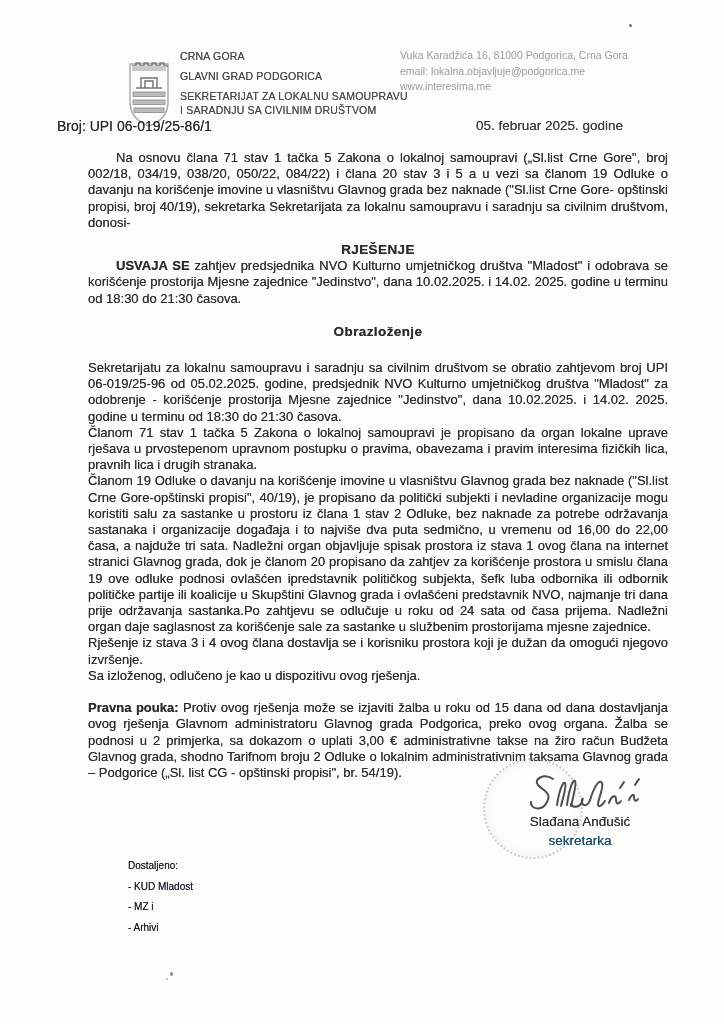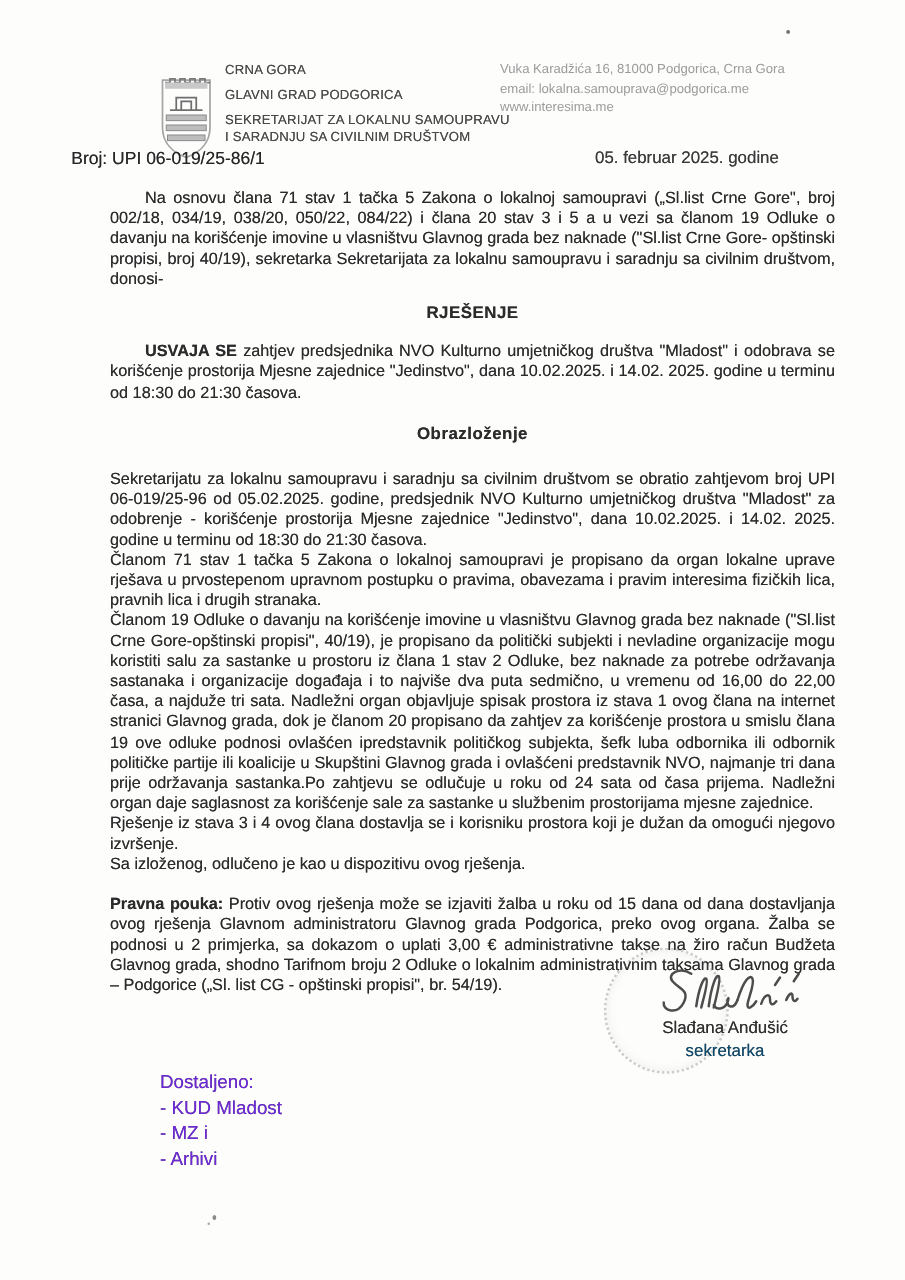--- a/index.html
+++ b/index.html
@@ -29,39 +29,39 @@
   .ref-number{position:absolute;left:57px;top:0;color:#262626;font-size:14px;}
   .ref-date{position:absolute;left:476px;top:0;color:#3a3a3a;font-size:13.5px;}
 
   
   .body-col{position:absolute;left:88px;top:150px;width:580px;
     font-size:13px;line-height:16.2px;text-align:justify;color:#2b2b2b;}
   p{margin:0;}
   .indent{text-indent:28px;}
   .h-center{text-align:center;font-weight:bold;font-size:13.5px;letter-spacing:.4px;}
   .mt-head1{margin-top:11px;}
-  .mt-usvaja{margin-top:15px;}
+  .mt-usvaja{}
   .mt-head2{margin-top:17px;}
   .mt-body{margin-top:20px;}
   .mt-pouka{margin-top:16px;}
   b{font-weight:bold;}
 
   
   .stamp{position:absolute;left:483px;top:758px;width:96px;height:97px;
     border:2px dotted rgba(125,125,125,.38);border-radius:50%;
     box-shadow:inset 0 0 8px rgba(150,150,150,.15);}
   .sig-scribble{position:absolute;left:523px;top:772px;}
   .sig-name{position:absolute;left:505px;top:814px;width:150px;text-align:center;
     font-size:13.5px;color:#2e2e2e;}
   .sig-title{position:absolute;left:505px;top:833px;width:150px;text-align:center;
     font-size:13.5px;color:#0c4a6e;}
 
   
-  .distribution{position:absolute;left:128px;top:856px;font-size:15px;
-    line-height:20.5px;color:#6d28d9;}
+  .distribution{position:absolute;left:128px;top:856px;font-size:10px;
+    line-height:20.5px;color:#0f172a;}
 
   
   .speck{position:absolute;background:#6d6d6d;border-radius:50%;}
   .speck1{left:629px;top:24px;width:3px;height:3px;}
   .speck2{left:170px;top:972px;width:3px;height:4px;opacity:.8;}
   .speck3{left:166px;top:978px;width:2px;height:2px;opacity:.6;}
 </style>
 </head>
 <body>
 
@@ -86,21 +86,21 @@
 
     <div class="org-block scan-text">
       <div class="org-line1">CRNA GORA</div>
       <div class="org-line2">GLAVNI GRAD PODGORICA</div>
       <div class="org-line3">SEKRETARIJAT ZA LOKALNU SAMOUPRAVU</div>
       <div>I SARADNJU SA CIVILNIM DRUŠTVOM</div>
     </div>
 
     <div class="contact-block">
       <div>Vuka Karadžića 16, 81000 Podgorica, Crna Gora</div>
-      <div>email: lokalna.samouprava@podgorica.me</div>
+      <div>email: lokalna.objavljuje@podgorica.me</div>
       <div>www.interesima.me</div>
     </div>
   </div>
 
   <div class="refrow">
     <div class="ref-number scan-text">Broj: UPI 06-019/25-86/1</div>
     <div class="ref-date scan-text">05. februar 2025. godine</div>
   </div>
 
   <div class="body-col scan-text">

